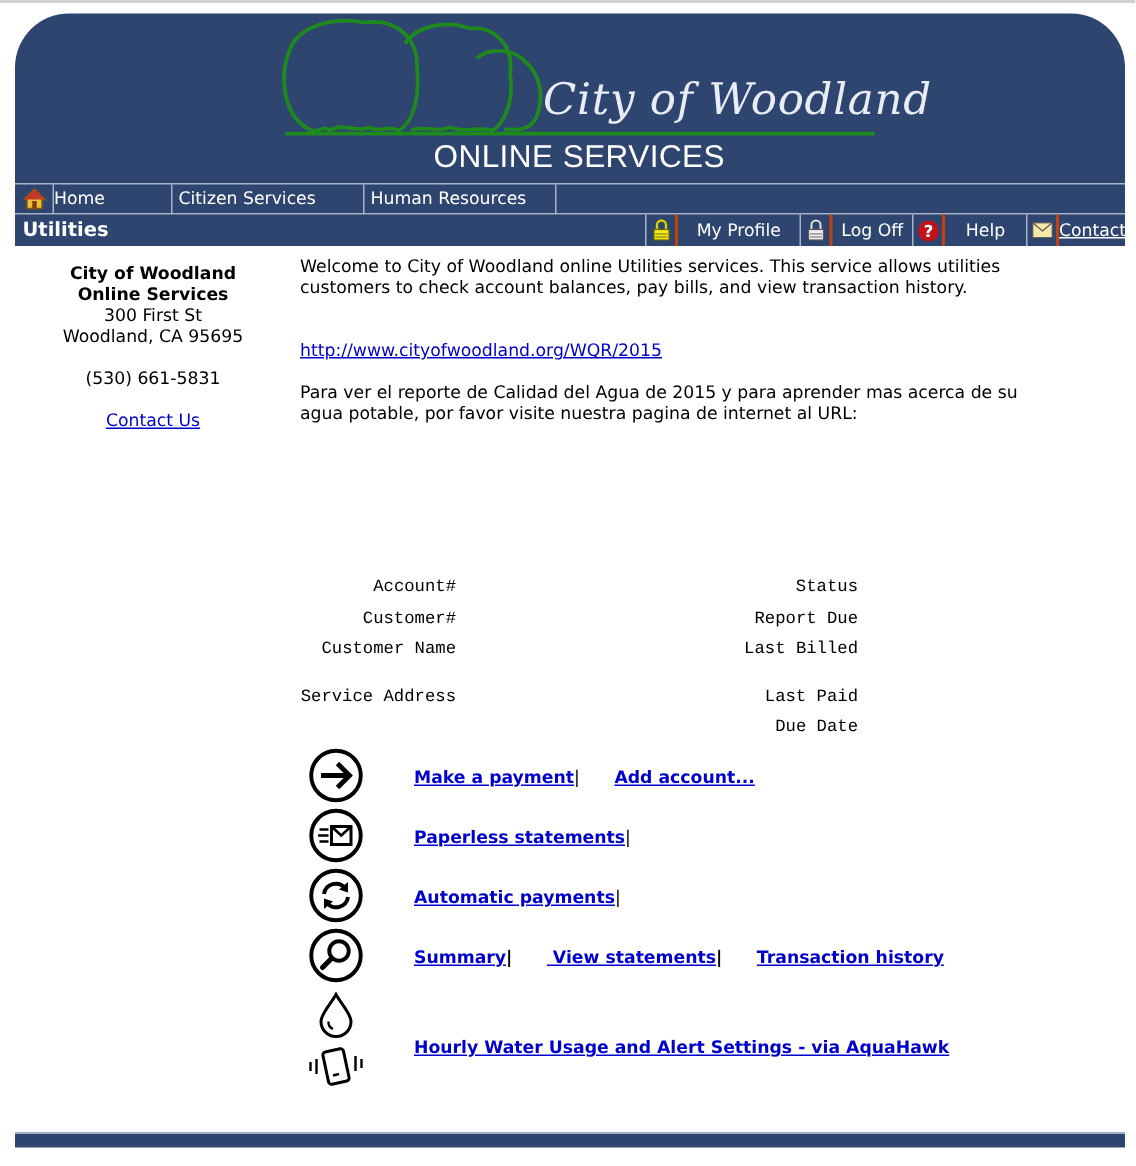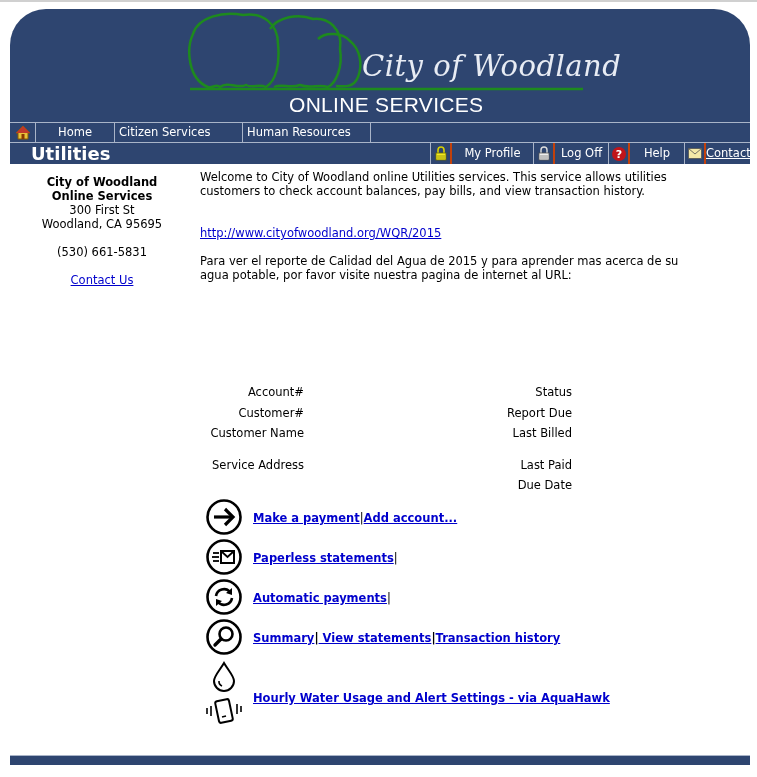--- a/index.html
+++ b/index.html
@@ -6,41 +6,41 @@
     html, body { width: 757px; height: 777px; background: #ffffff; overflow: hidden; }
     body { font-family: "DejaVu Sans", "Liberation Sans", sans-serif; font-size: 11.5px; color: #000; position: relative; }
     .topline { position: absolute; left: 0; top: 0; width: 757px; height: 2px; background: #d0d0d0; }
     .banner { position: absolute; left: 10px; top: 9px; width: 740px; height: 113px; background: #2e4570; border-radius: 36px 36px 0 0; overflow: hidden; }
     .logo-svg { position: absolute; left: 168px; top: 0px; }
     .logo-title { position: absolute; left: 352px; top: 40px; font-family: "DejaVu Serif", "Liberation Serif", serif; font-style: italic; font-size: 29px; color: #e8ecf4; letter-spacing: 0.5px; }
     .logo-sub { position: absolute; left: 279px; top: 84px; font-family: "Liberation Sans", sans-serif; font-size: 21px; color: #ffffff; letter-spacing: 0.3px; }
     .mainnav { position: absolute; left: 10px; top: 122px; width: 740px; height: 21px; background: #2e4570; border-top: 1px solid #a9b4c8; border-bottom: 1px solid #a9b4c8; display: flex; }
     .mainnav .cell { height: 19px; border-right: 1px solid #a9b4c8; color: #fff; font-size: 11.5px; line-height: 19px; }
     .mainnav .home-ico { width: 26px; display: flex; align-items: center; justify-content: center; }
-    .mainnav .home { width: 79px; text-align: center; }
+    .mainnav .home { width: 79px; }
     .mainnav .cit { width: 128px; padding-left: 4px; }
     .mainnav .hr { width: 128px; padding-left: 4px; }
     .subnav { position: absolute; left: 10px; top: 143px; width: 740px; height: 21px; background: #2e4570; display: flex; align-items: center; }
-    .subnav .title { color: #fff; font-weight: bold; font-size: 18px; padding-left: 5px; flex: 1; margin-left: 16px; }
+    .subnav .title { color: #fff; font-weight: bold; font-size: 13px; padding-left: 5px; flex: 1; }
     .subnav .ico { width: 20px; height: 21px; display: flex; align-items: center; justify-content: center; border-left: 1px solid #a9b4c8; }
     .subnav .lnk { height: 21px; line-height: 21px; color: #fff; font-size: 11.5px; border-left: 2px solid #c2410c; text-align: center; }
     .left { position: absolute; left: 10px; top: 175px; width: 184px; text-align: center; font-size: 11.5px; line-height: 14px; }
     .left .b { font-weight: bold; }
     .left a, .main a { color: #0000cc; text-decoration: underline; }
     .main { position: absolute; left: 200px; top: 170px; width: 510px; font-size: 11.5px; line-height: 14px; }
     .main p { margin-bottom: 14px; }
     .acct { position: absolute; left: 200px; top: 385px; width: 380px; font-size: 11.5px; }
-    .acct .row { position: absolute; height: 14px; }
+    .acct .row { position: absolute; height: 14px; font-family: Liberation Mono, monospace; }
     .acct .lab-l { right: 276px; text-align: right; white-space: nowrap; }
     .acct .lab-r { right: 8px; text-align: right; white-space: nowrap; }
     .actions { position: absolute; left: 205px; top: 498px; }
     .action { position: absolute; left: 0; height: 40px; white-space: nowrap; }
     .action svg { position: absolute; left: 0; top: 0; }
     .action .links { position: absolute; left: 48px; font-weight: bold; font-size: 11.5px; }
-    .action .links a { color: #0000cc; text-decoration: underline; }
+    .action .links a { color: #0000cc; text-decoration: underline; margin-left: 23px; }
     .action .sep { color: #000; font-weight: normal; }
     .footer { position: absolute; left: 10px; top: 755px; width: 740px; height: 10px; background: #2e4570; border-top: 1px solid #a9b4c8; }
   </style>
 </head>
 <body>
 
 <div class="topline"></div>
 
 <div class="banner">
   <svg class="logo-svg" width="410" height="85" viewBox="0 0 410 85">

